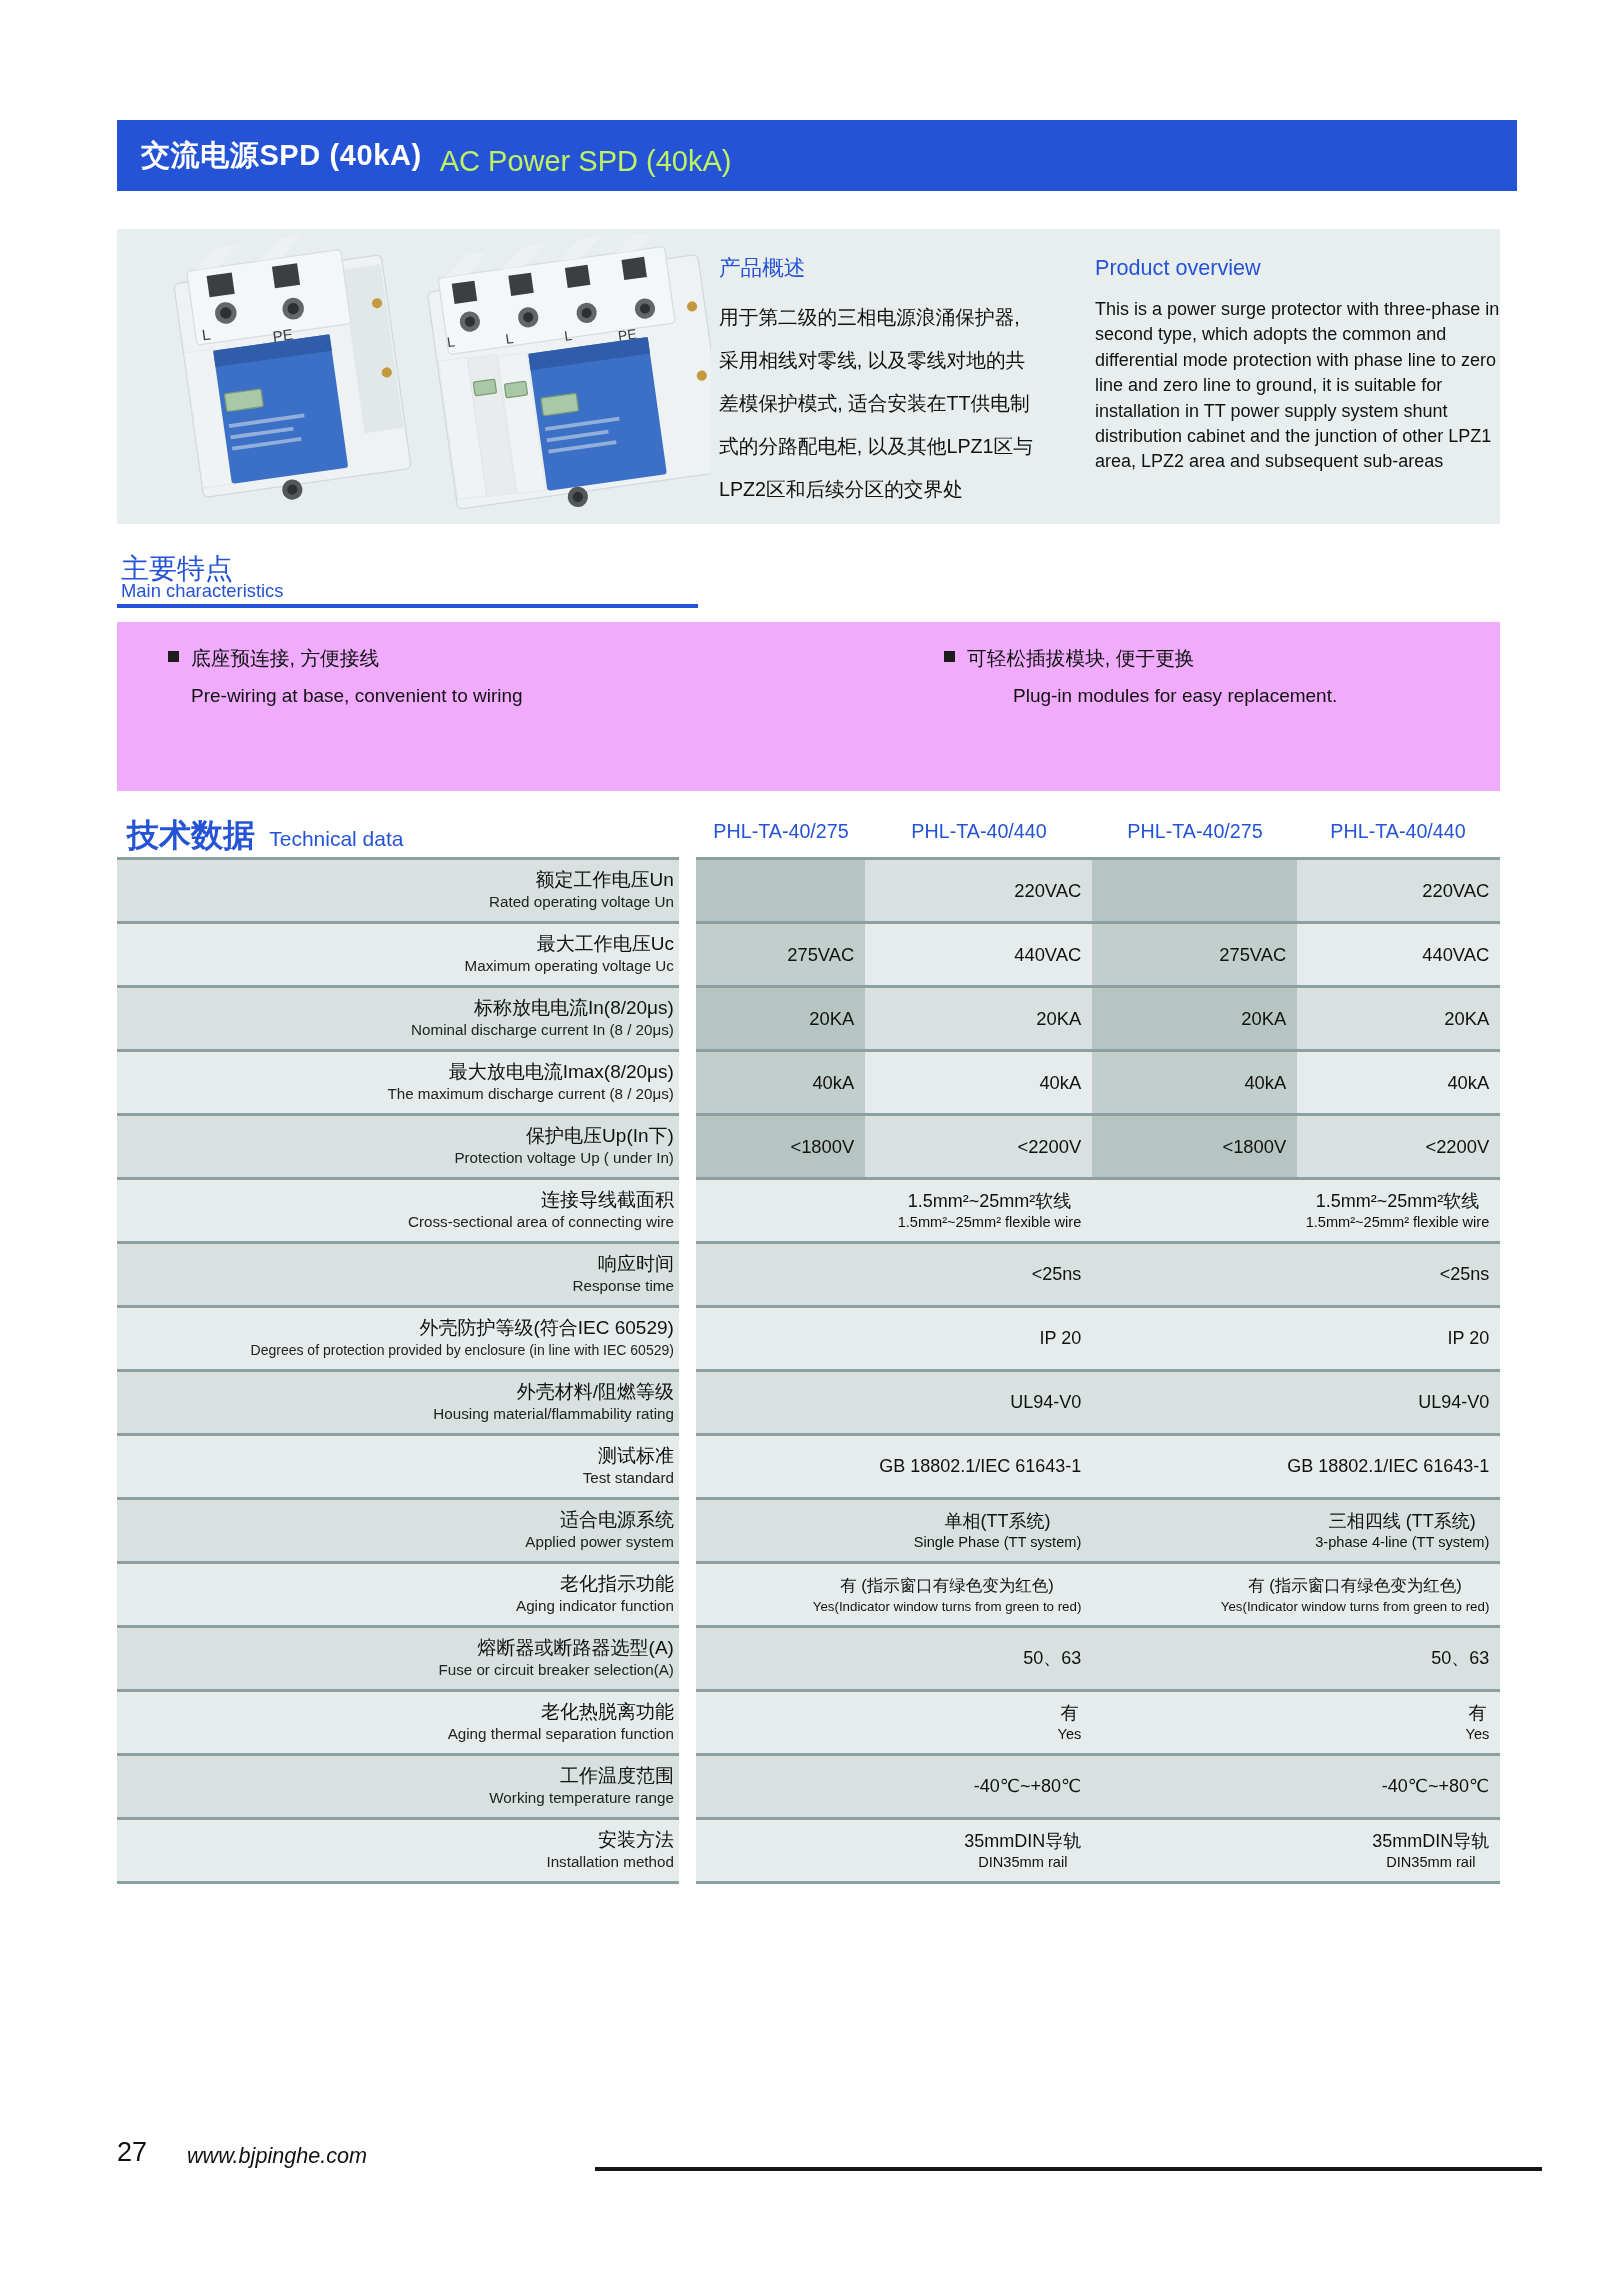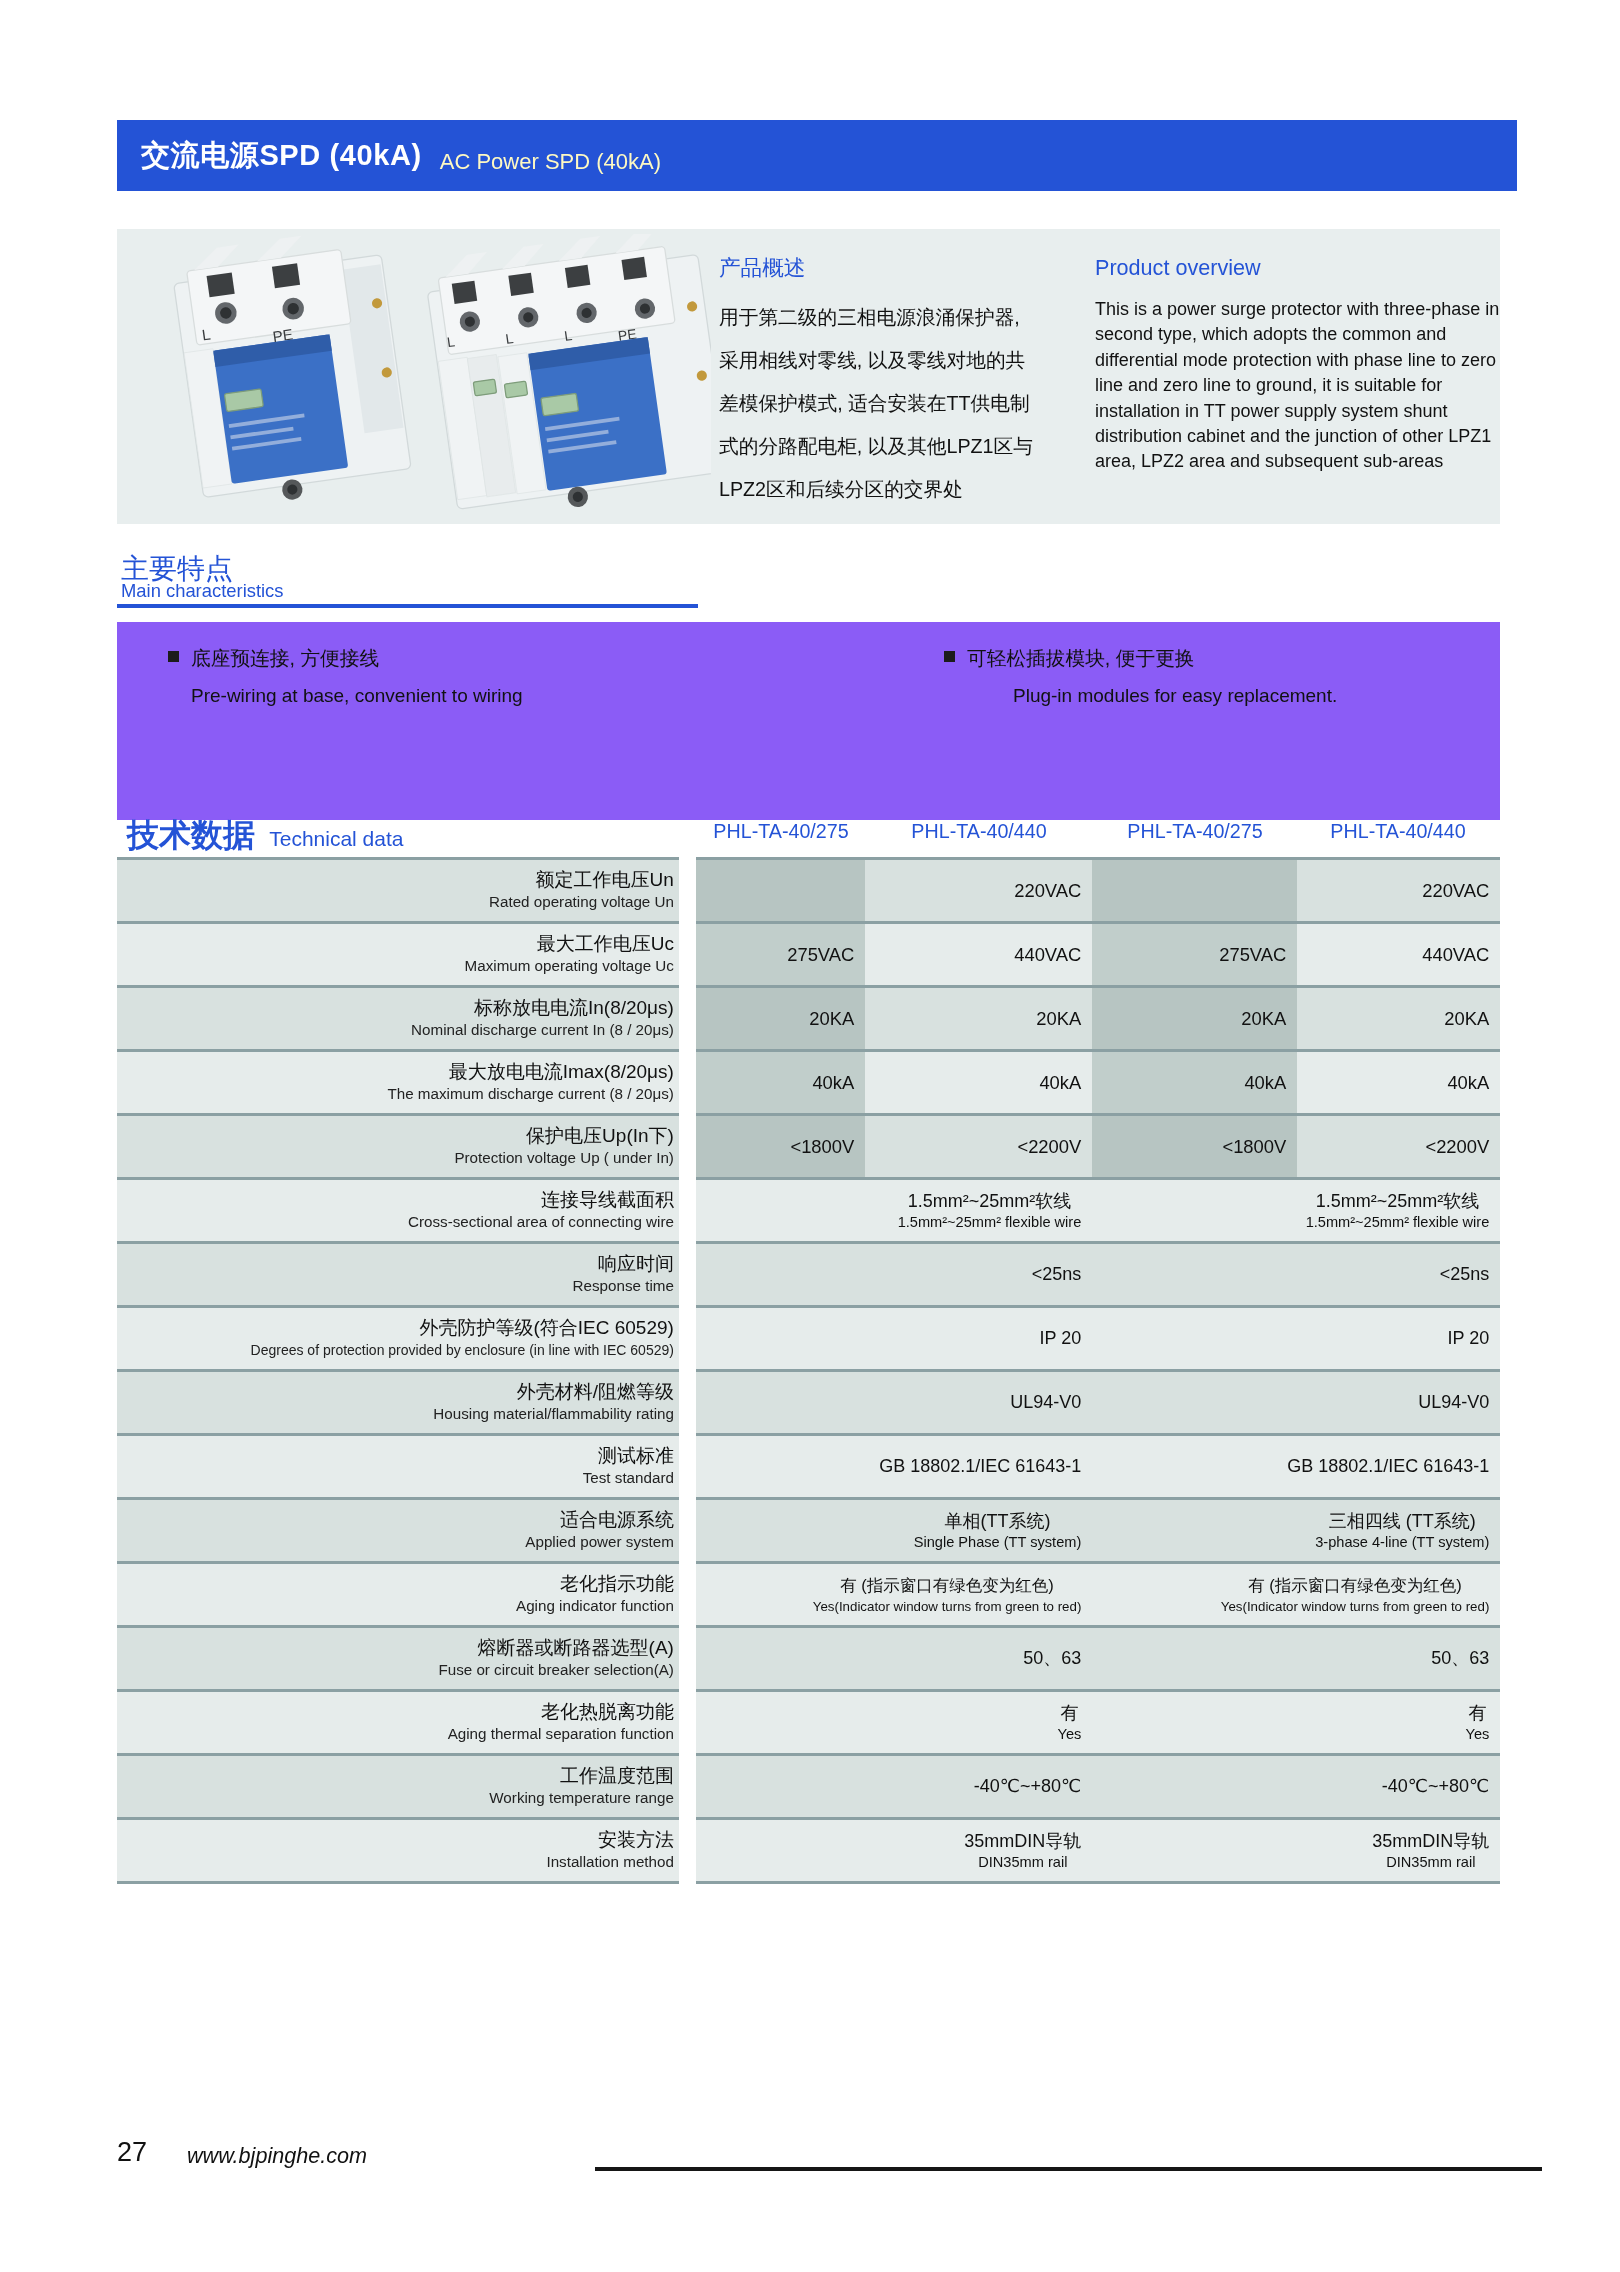--- a/index.html
+++ b/index.html
@@ -9,39 +9,39 @@
     -webkit-font-smoothing:antialiased;
   }
   .abs{position:absolute;}
 
   
   .header-bar{
     left:117px;top:120px;width:1400px;height:71px;background:#2453d6;
     display:flex;align-items:center;box-sizing:border-box;padding-left:24px;
   }
   .header-bar .t-zh{color:#fff;font-size:29px;font-weight:bold;letter-spacing:0.6px;}
-  .header-bar .t-en{color:#fef9c3;font-size:22px;margin-left:18px;padding-top:5.1px;margin-top:7px;}
+  .header-bar .t-en{color:#bef264;font-size:29px;margin-left:18px;padding-top:5.1px;margin-top:7px;}
 
   
   .overview-box{left:117px;top:229px;width:1383px;height:295px;background:#e8eeee;}
   .ov-zh-title,.ov-en-title{font-size:21.6px;color:#2453d6;}
   .ov-zh-title{left:719px;top:253px;}
   .ov-en-title{left:1095px;top:255px;}
   .ov-zh-body{left:719px;top:296px;width:375px;}
   .ov-zh-body div{font-size:19.7px;line-height:43px;color:#111;}
   .ov-en-body{left:1095px;top:297px;width:409px;font-size:18px;line-height:25.4px;color:#111;}
 
   
   .photo-svg{left:127px;top:234px;}
 
   
   .feat-zh-title{left:121px;top:550px;font-size:28px;color:#2453d6;}
   .feat-en-title{left:121px;top:580px;font-size:18.4px;color:#2453d6;}
   .feat-underline{left:117px;top:604px;width:581px;height:3.8px;background:#2453d6;}
-  .features-box{left:117px;top:622px;width:1383px;height:198px;background:#8b5cf6;}
+  .features-box{left:117px;top:622px;width:1383px;height:169px;background:#f0abfc;}
   .bullet-sq{width:11.4px;height:11.4px;background:#1c1c1c;position:absolute;}
   .feat-zh{position:absolute;font-size:19.7px;color:#111;}
   .feat-en{position:absolute;font-size:19px;color:#111;}
 
   
   .tech-title{left:127px;top:814px;}
   .tech-title .t-zh{font-size:32px;color:#2453d6;font-weight:bold;}
   .tech-title .t-en{font-size:21px;color:#2453d6;margin-left:11.4px;}
   .model-h{position:absolute;top:820px;transform:translateX(-50%);
            font-size:19.7px;color:#2453d6;white-space:nowrap;}

